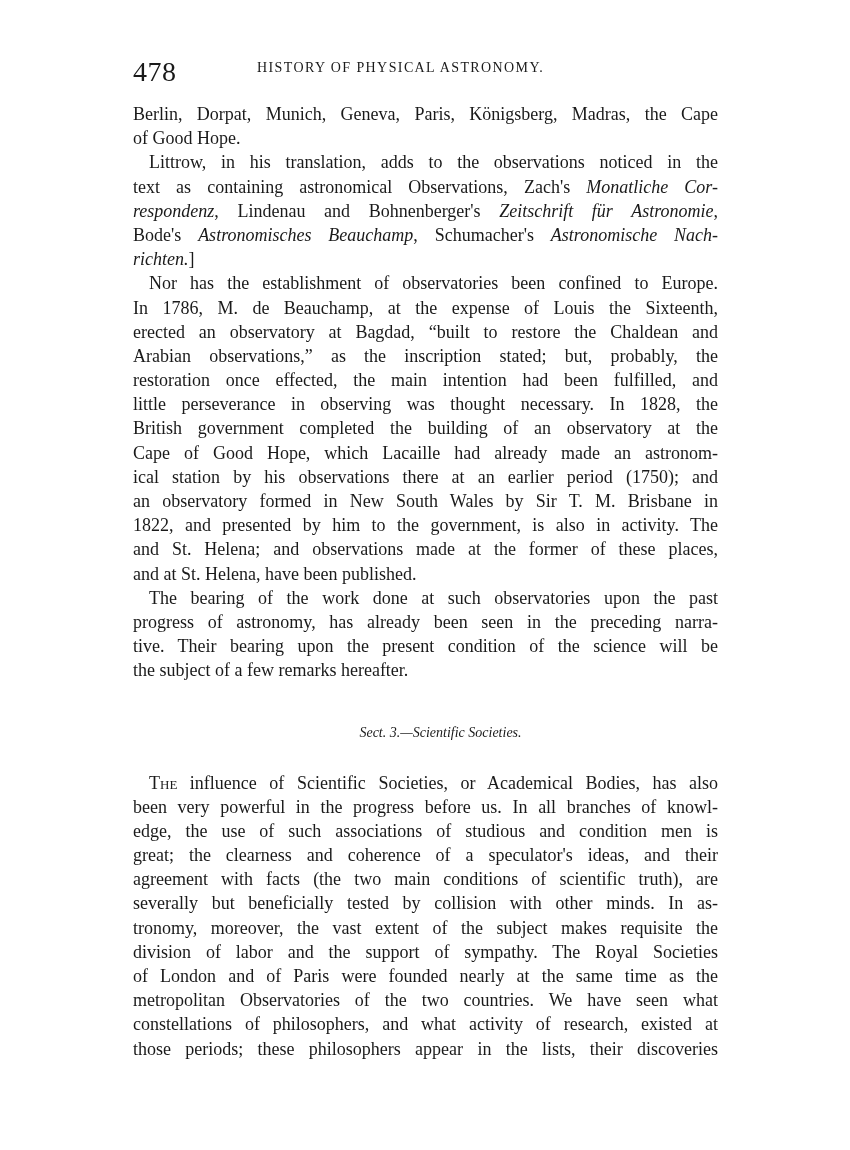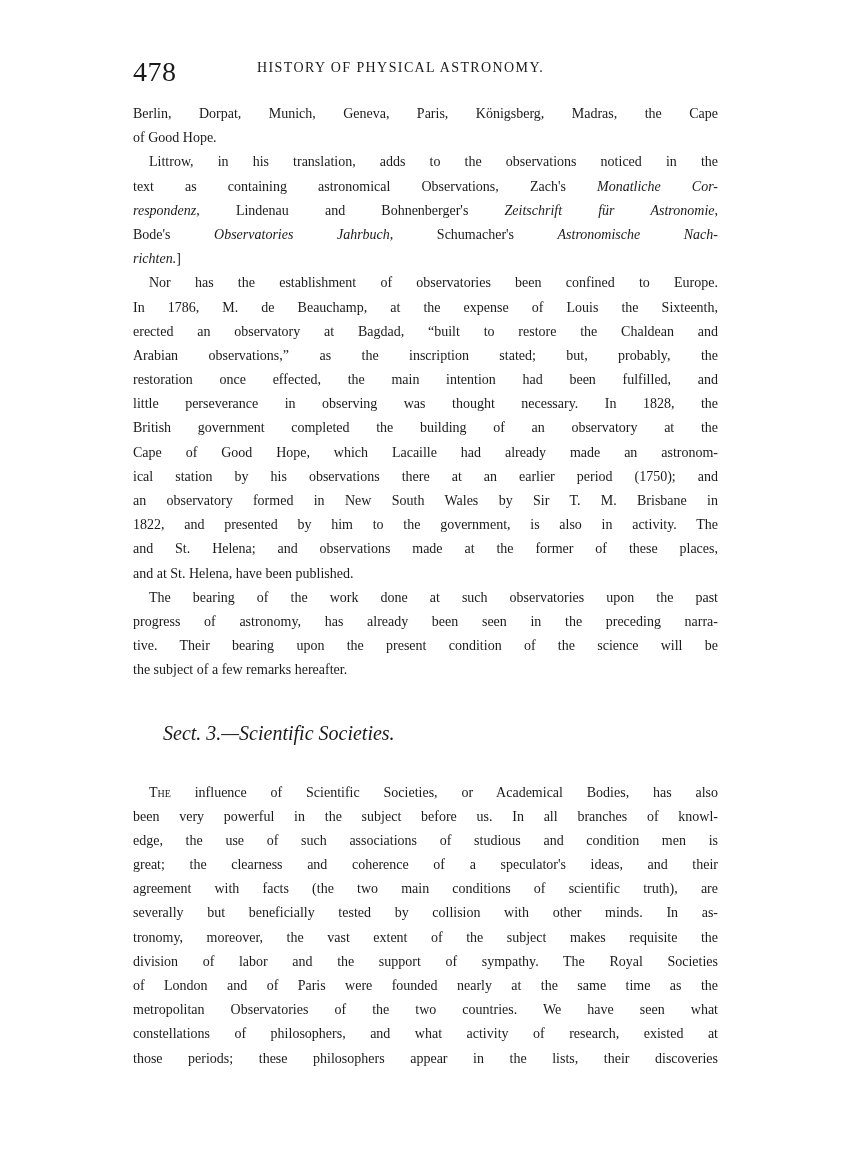--- a/index.html
+++ b/index.html
@@ -34,39 +34,40 @@
       letter-spacing: 0.5px;
     }
     .running-title {
       position: absolute;
       left: 124px;
       top: 4px;
       font-size: 14px;
       letter-spacing: 1.4px;
     }
     .line {
-      font-size: 14px;
+      font-size: 18px;
       line-height: 24.2px;
       height: 24.2px;
       white-space: nowrap;
       text-align: justify;
       text-align-last: justify;
     }
     .line.last {
       text-align-last: left;
     }
     .line.indent {
       padding-left: 16px;
     }
     .line i { font-style: italic; }
     .section-heading {
+      text-align: center;
       font-style: italic;
-      font-size: 20px;
+      font-size: 14px;
       margin-top: 38px;
-      margin-bottom: 36px;
+      margin-bottom: 26px;
       height: 24px;
       line-height: 24px;
       padding-left: 30px;
     }
     .smallcaps {
       font-variant: small-caps;
     }
   </style>
 </head>
 <body>
@@ -80,21 +81,21 @@
 
   <div>
     <div class="line">Berlin, Dorpat, Munich, Geneva, Paris, Königsberg, Madras, the Cape</div>
     <div class="line last">of Good Hope.</div>
   </div>
 
   <div>
     <div class="line indent">Littrow, in his translation, adds to the observations noticed in the</div>
     <div class="line"><span>text as containing astronomical Observations, Zach's </span><i>Monatliche Cor-</i></div>
     <div class="line"><i>respondenz</i><span>, Lindenau and Bohnenberger's </span><i>Zeitschrift für Astronomie</i><span>,</span></div>
-    <div class="line"><span>Bode's </span><i>Observatories Jahrbuch</i><span>, Schumacher's </span><i>Astronomische Nach-</i></div>
+    <div class="line"><span>Bode's </span><i>Astronomisches Beauchamp</i><span>, Schumacher's </span><i>Astronomische Nach-</i></div>
     <div class="line last"><i>richten.</i><span>]</span></div>
   </div>
 
   <div>
     <div class="line indent">Nor has the establishment of observatories been confined to Europe.</div>
     <div class="line">In 1786, M. de Beauchamp, at the expense of Louis the Sixteenth,</div>
     <div class="line">erected an observatory at Bagdad, “built to restore the Chaldean and</div>
     <div class="line">Arabian observations,” as the inscription stated; but, probably, the</div>
     <div class="line">restoration once effected, the main intention had been fulfilled, and</div>
     <div class="line">little perseverance in observing was thought necessary.  In 1828, the</div>
@@ -111,21 +112,21 @@
     <div class="line indent">The bearing of the work done at such observatories upon the past</div>
     <div class="line">progress of astronomy, has already been seen in the preceding narra-</div>
     <div class="line">tive.  Their bearing upon the present condition of the science will be</div>
     <div class="line last">the subject of a few remarks hereafter.</div>
   </div>
 
   <div class="section-heading">Sect. 3.—Scientific Societies.</div>
 
   <div>
     <div class="line indent"><span class="smallcaps">The</span><span> influence of Scientific Societies, or Academical Bodies, has also</span></div>
-    <div class="line">been very powerful in the subject before us.  In all branches of knowl-</div>
+    <div class="line">been very powerful in the progress before us.  In all branches of knowl-</div>
     <div class="line">edge, the use of such associations of studious and condition men is</div>
     <div class="line">great; the clearness and coherence of a speculator's ideas, and their</div>
     <div class="line">agreement with facts (the two main conditions of scientific truth), are</div>
     <div class="line">severally but beneficially tested by collision with other minds.  In as-</div>
     <div class="line">tronomy, moreover, the vast extent of the subject makes requisite the</div>
     <div class="line">division of labor and the support of sympathy.  The Royal Societies</div>
     <div class="line">of London and of Paris were founded nearly at the same time as the</div>
     <div class="line">metropolitan Observatories of the two countries.  We have seen what</div>
     <div class="line">constellations of philosophers, and what activity of research, existed at</div>
     <div class="line">those periods; these philosophers appear in the lists, their discoveries</div>

